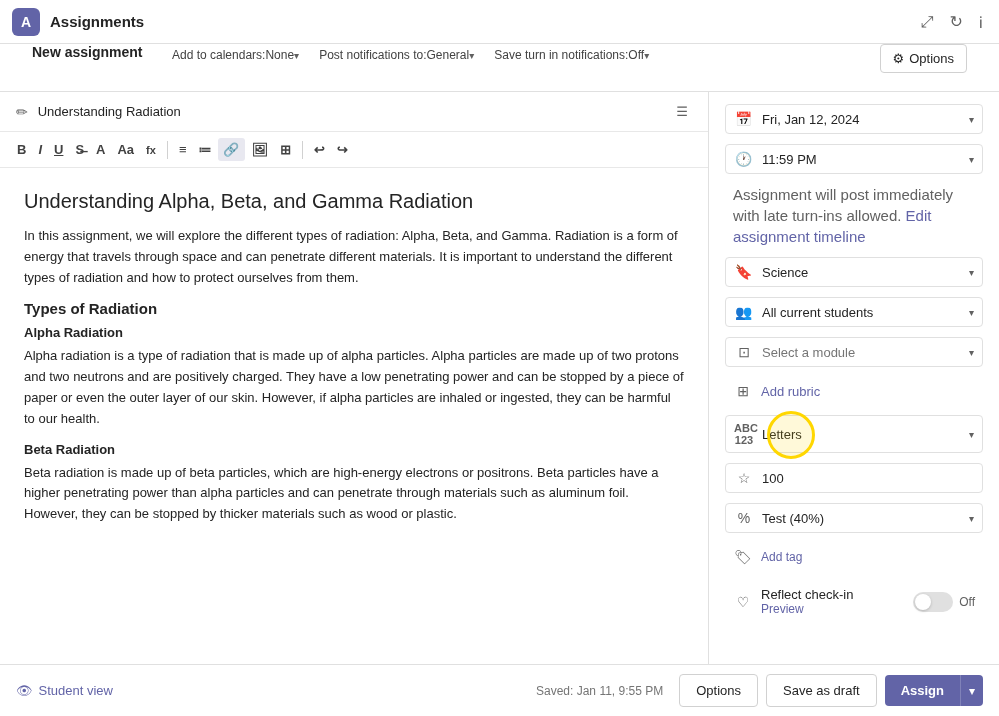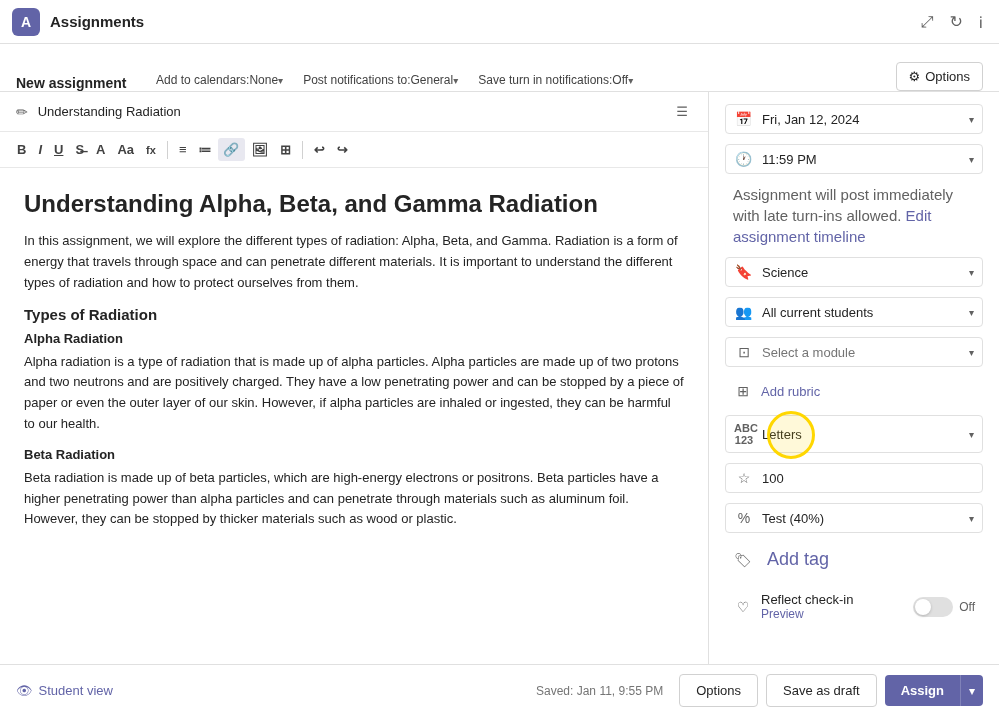--- a/index.html
+++ b/index.html
@@ -13,22 +13,22 @@
     .app-icon {
       width: 28px; height: 28px; background: #6264a7; border-radius: 6px;
       display: flex; align-items: center; justify-content: center; color: #fff; font-size: 14px; font-weight: bold;
     }
     .app-title { font-size: 15px; font-weight: 600; color: #242424; flex: 1; }
     .header-actions { display: flex; gap: 8px; }
     .header-icon-btn { background: none; border: none; cursor: pointer; color: #616161; font-size: 16px; padding: 4px; }
 
     
     .toolbar-row {
-      display: flex; align-items: flex-end; background: #fff; height: 48px;
-      border-bottom: 1px solid #e0e0e0; padding: 0 16px; gap: 0;
+      display: flex; align-items: flex-start; background: #fff; height: 48px;
+      border-bottom: 1px solid #e0e0e0; padding: 0 32px; gap: 0;
     }
     .new-assignment-label { font-size: 14px; font-weight: 700; color: #242424; min-width: 130px; }
     .toolbar-select {
       display: flex; align-items: center; padding: 4px 10px;
       font-size: 12px; color: #424242; cursor: pointer; border-radius: 4px;
     }
     .chevron { font-size: 10px; color: #616161; }
     .toolbar-spacer { flex: 1; }
     .options-btn {
       display: flex; align-items: center; gap: 5px; padding: 6px 12px;
@@ -60,21 +60,21 @@
     }
     .toolbar-icon-btn {
       background: none; border: none; cursor: pointer; padding: 4px 5px;
       border-radius: 3px; font-size: 13px; color: #424242; font-weight: bold;
     }
     .toolbar-icon-btn.active { background: #e8e8f0; color: #6264a7; }
     .toolbar-separator { width: 1px; height: 18px; background: #d1d1d1; margin: 0 4px; }
     .editor-content {
       flex: 1; padding: 20px 24px; overflow-y: auto; background: #fff;
     }
-    .editor-content h1 { font-size: 24px; font-weight: 700; margin-bottom: 12px; line-height: 1.3; }
+    .editor-content h1 { font-size: 20px; font-weight: 400; margin-bottom: 12px; line-height: 1.3; }
     .editor-content p { font-size: 13px; line-height: 1.6; color: #242424; margin-bottom: 12px; }
     .editor-content h2 { font-size: 15px; font-weight: 700; margin-bottom: 8px; margin-top: 4px; }
     .editor-content h3 { font-size: 13px; font-weight: 700; margin-bottom: 6px; }
     .list-icon-btn { background: none; border: none; cursor: pointer; color: #616161; padding: 4px; }
 
     
     .settings-panel {
       width: 290px; background: #fff; overflow-y: auto; padding: 12px 16px;
       display: flex; flex-direction: column; gap: 10px;
     }
@@ -83,21 +83,21 @@
       border: 1px solid #e0e0e0; border-radius: 4px; cursor: pointer; background: #fff;
     }
     .setting-icon { color: #616161; font-size: 14px; width: 20px; text-align: center; }
     .setting-value { flex: 1; font-size: 13px; color: #242424; }
     .setting-chevron { color: #616161; font-size: 10px; }
     .add-rubric-row {
       display: flex; align-items: center; gap: 8px; padding: 6px 8px;
       cursor: pointer;
     }
     .add-rubric-label { font-size: 13px; color: #6264a7; font-weight: 500; }
-    .add-tag-label { font-size: 18px; color: #6264a7; font-weight: 500; margin-left: 6px; }
+    .add-tag-label { font-size: 12px; color: #6264a7; font-weight: 500; }
     .reflect-row {
       display: flex; align-items: center; gap: 8px; padding: 6px 8px;
     }
     .reflect-icon { color: #616161; font-size: 14px; width: 20px; text-align: center; }
     .reflect-text { flex: 1; }
     .reflect-title { font-size: 13px; color: #242424; font-weight: 500; }
     .reflect-preview { font-size: 12px; color: #6264a7; cursor: pointer; }
     .toggle-container { display: flex; align-items: center; gap: 6px; }
     .toggle {
       width: 40px; height: 20px; background: #e0e0e0; border-radius: 10px;

